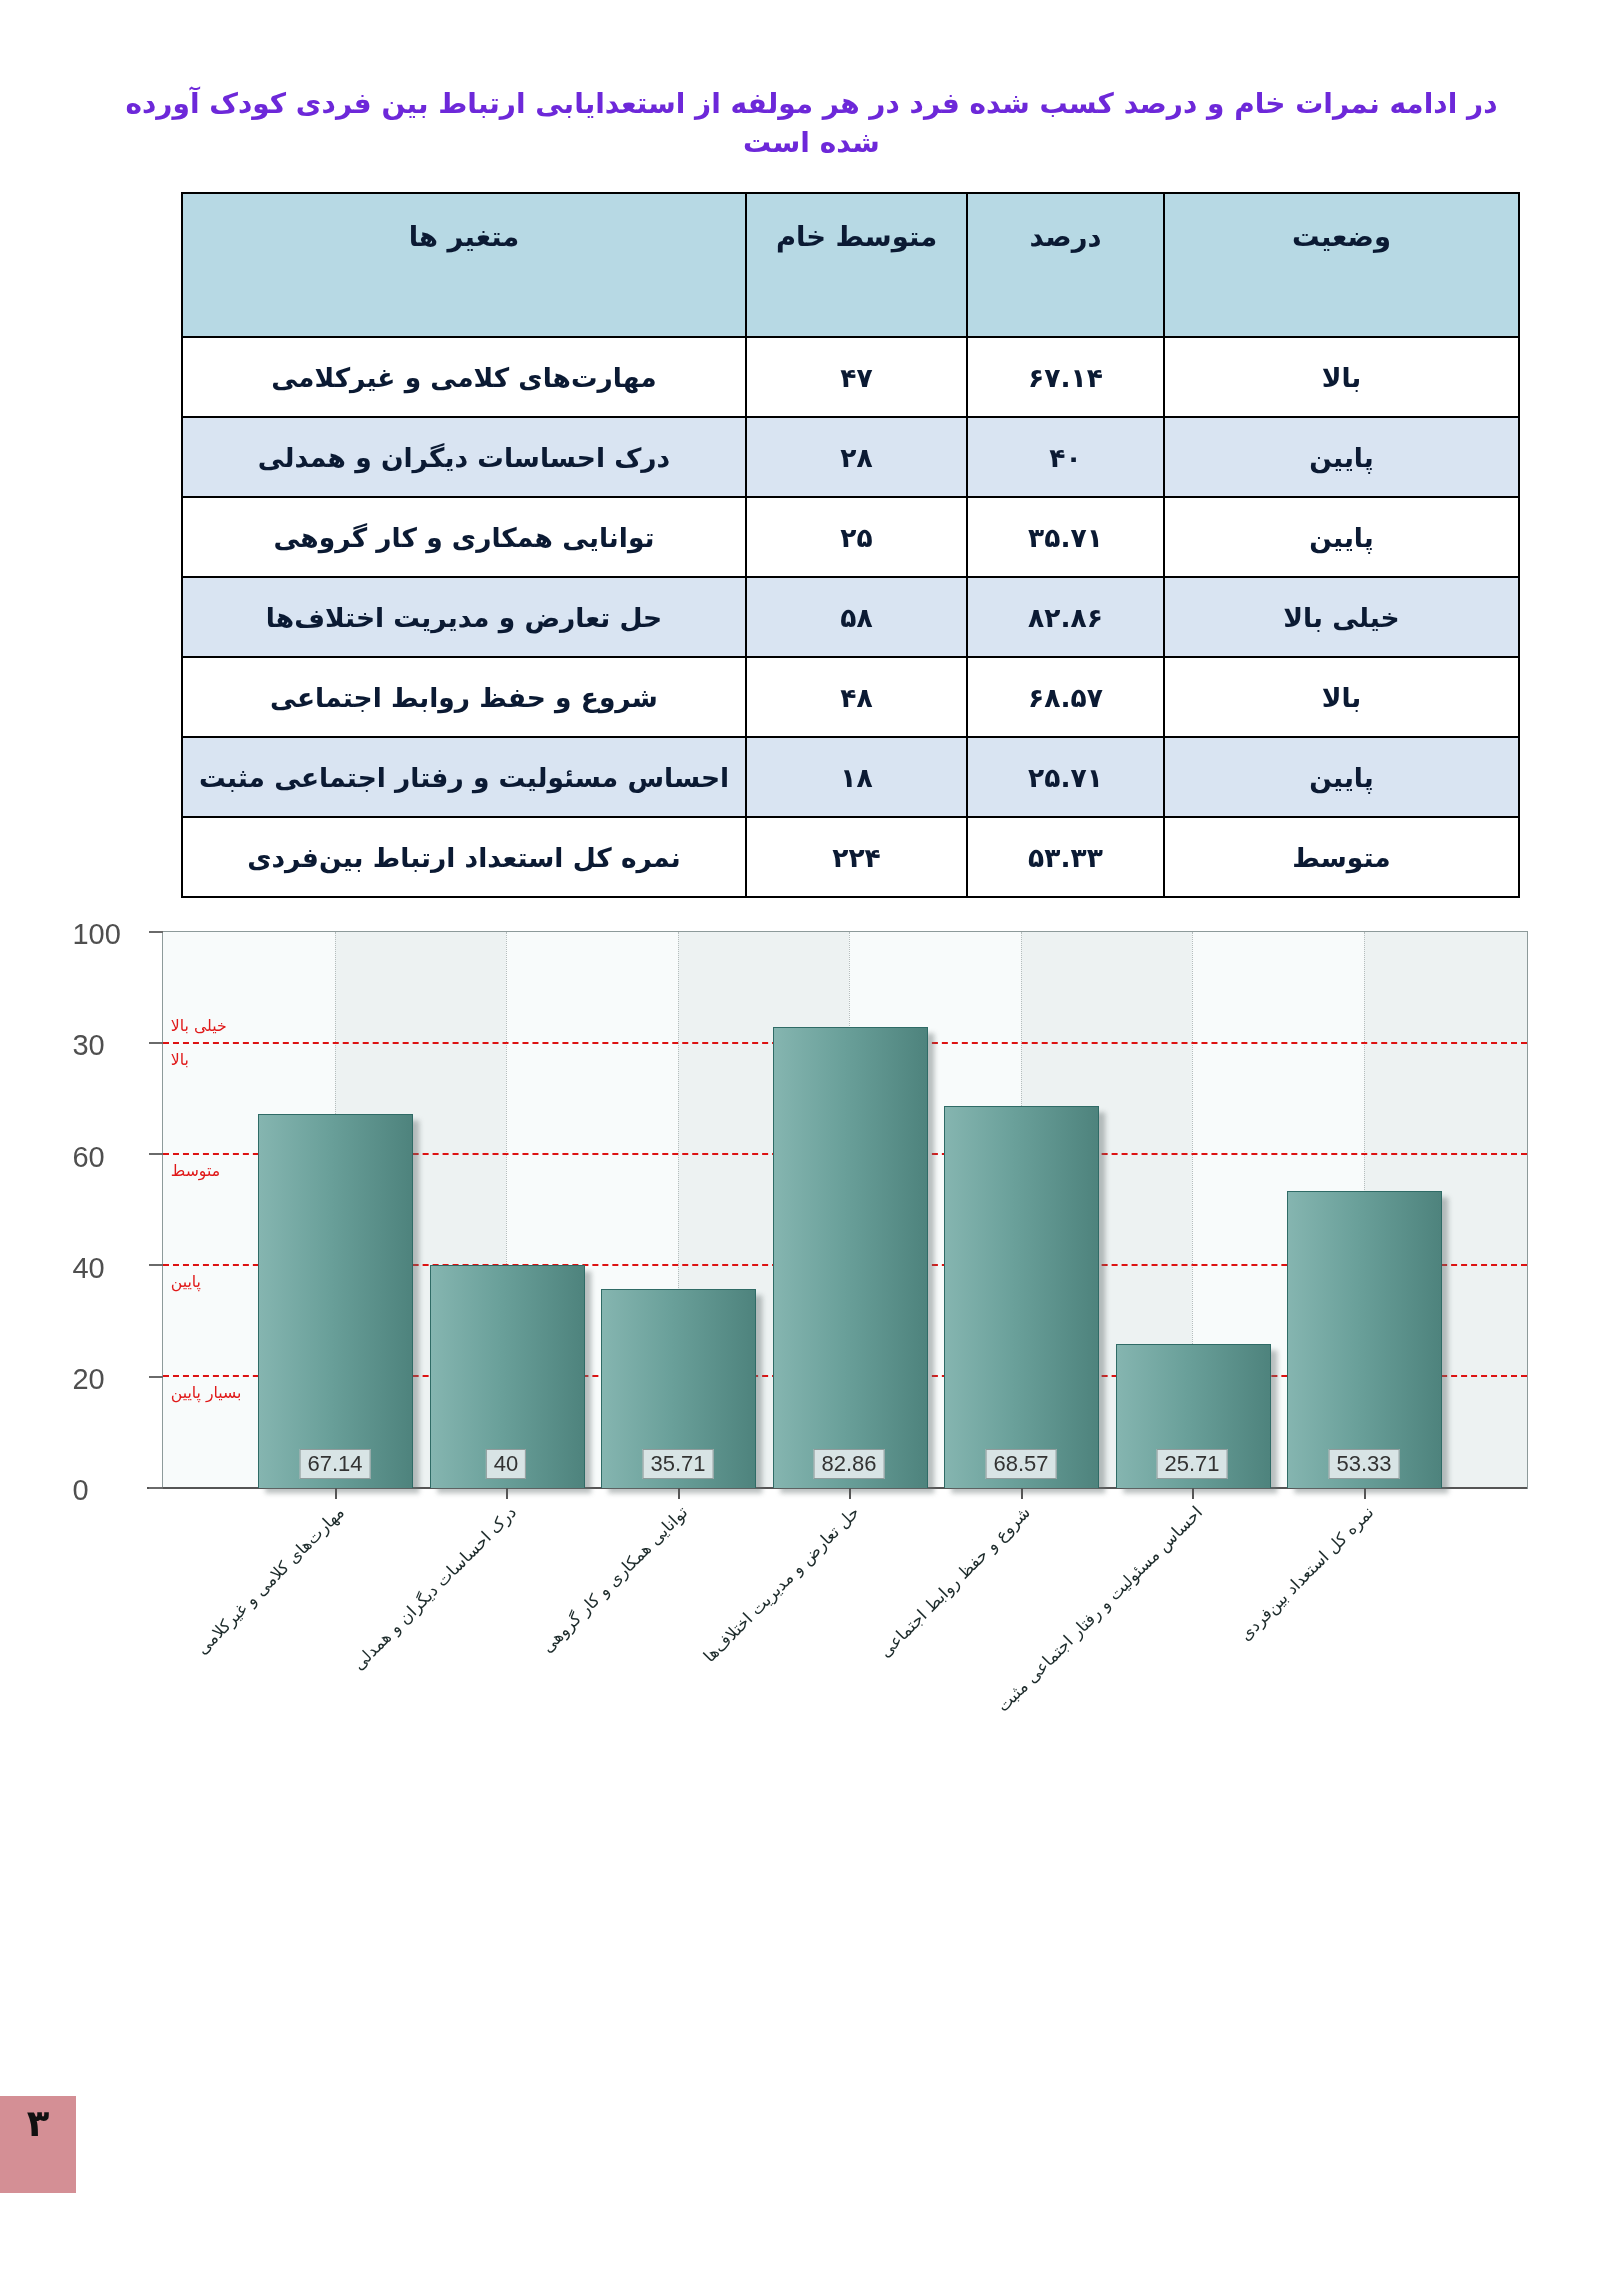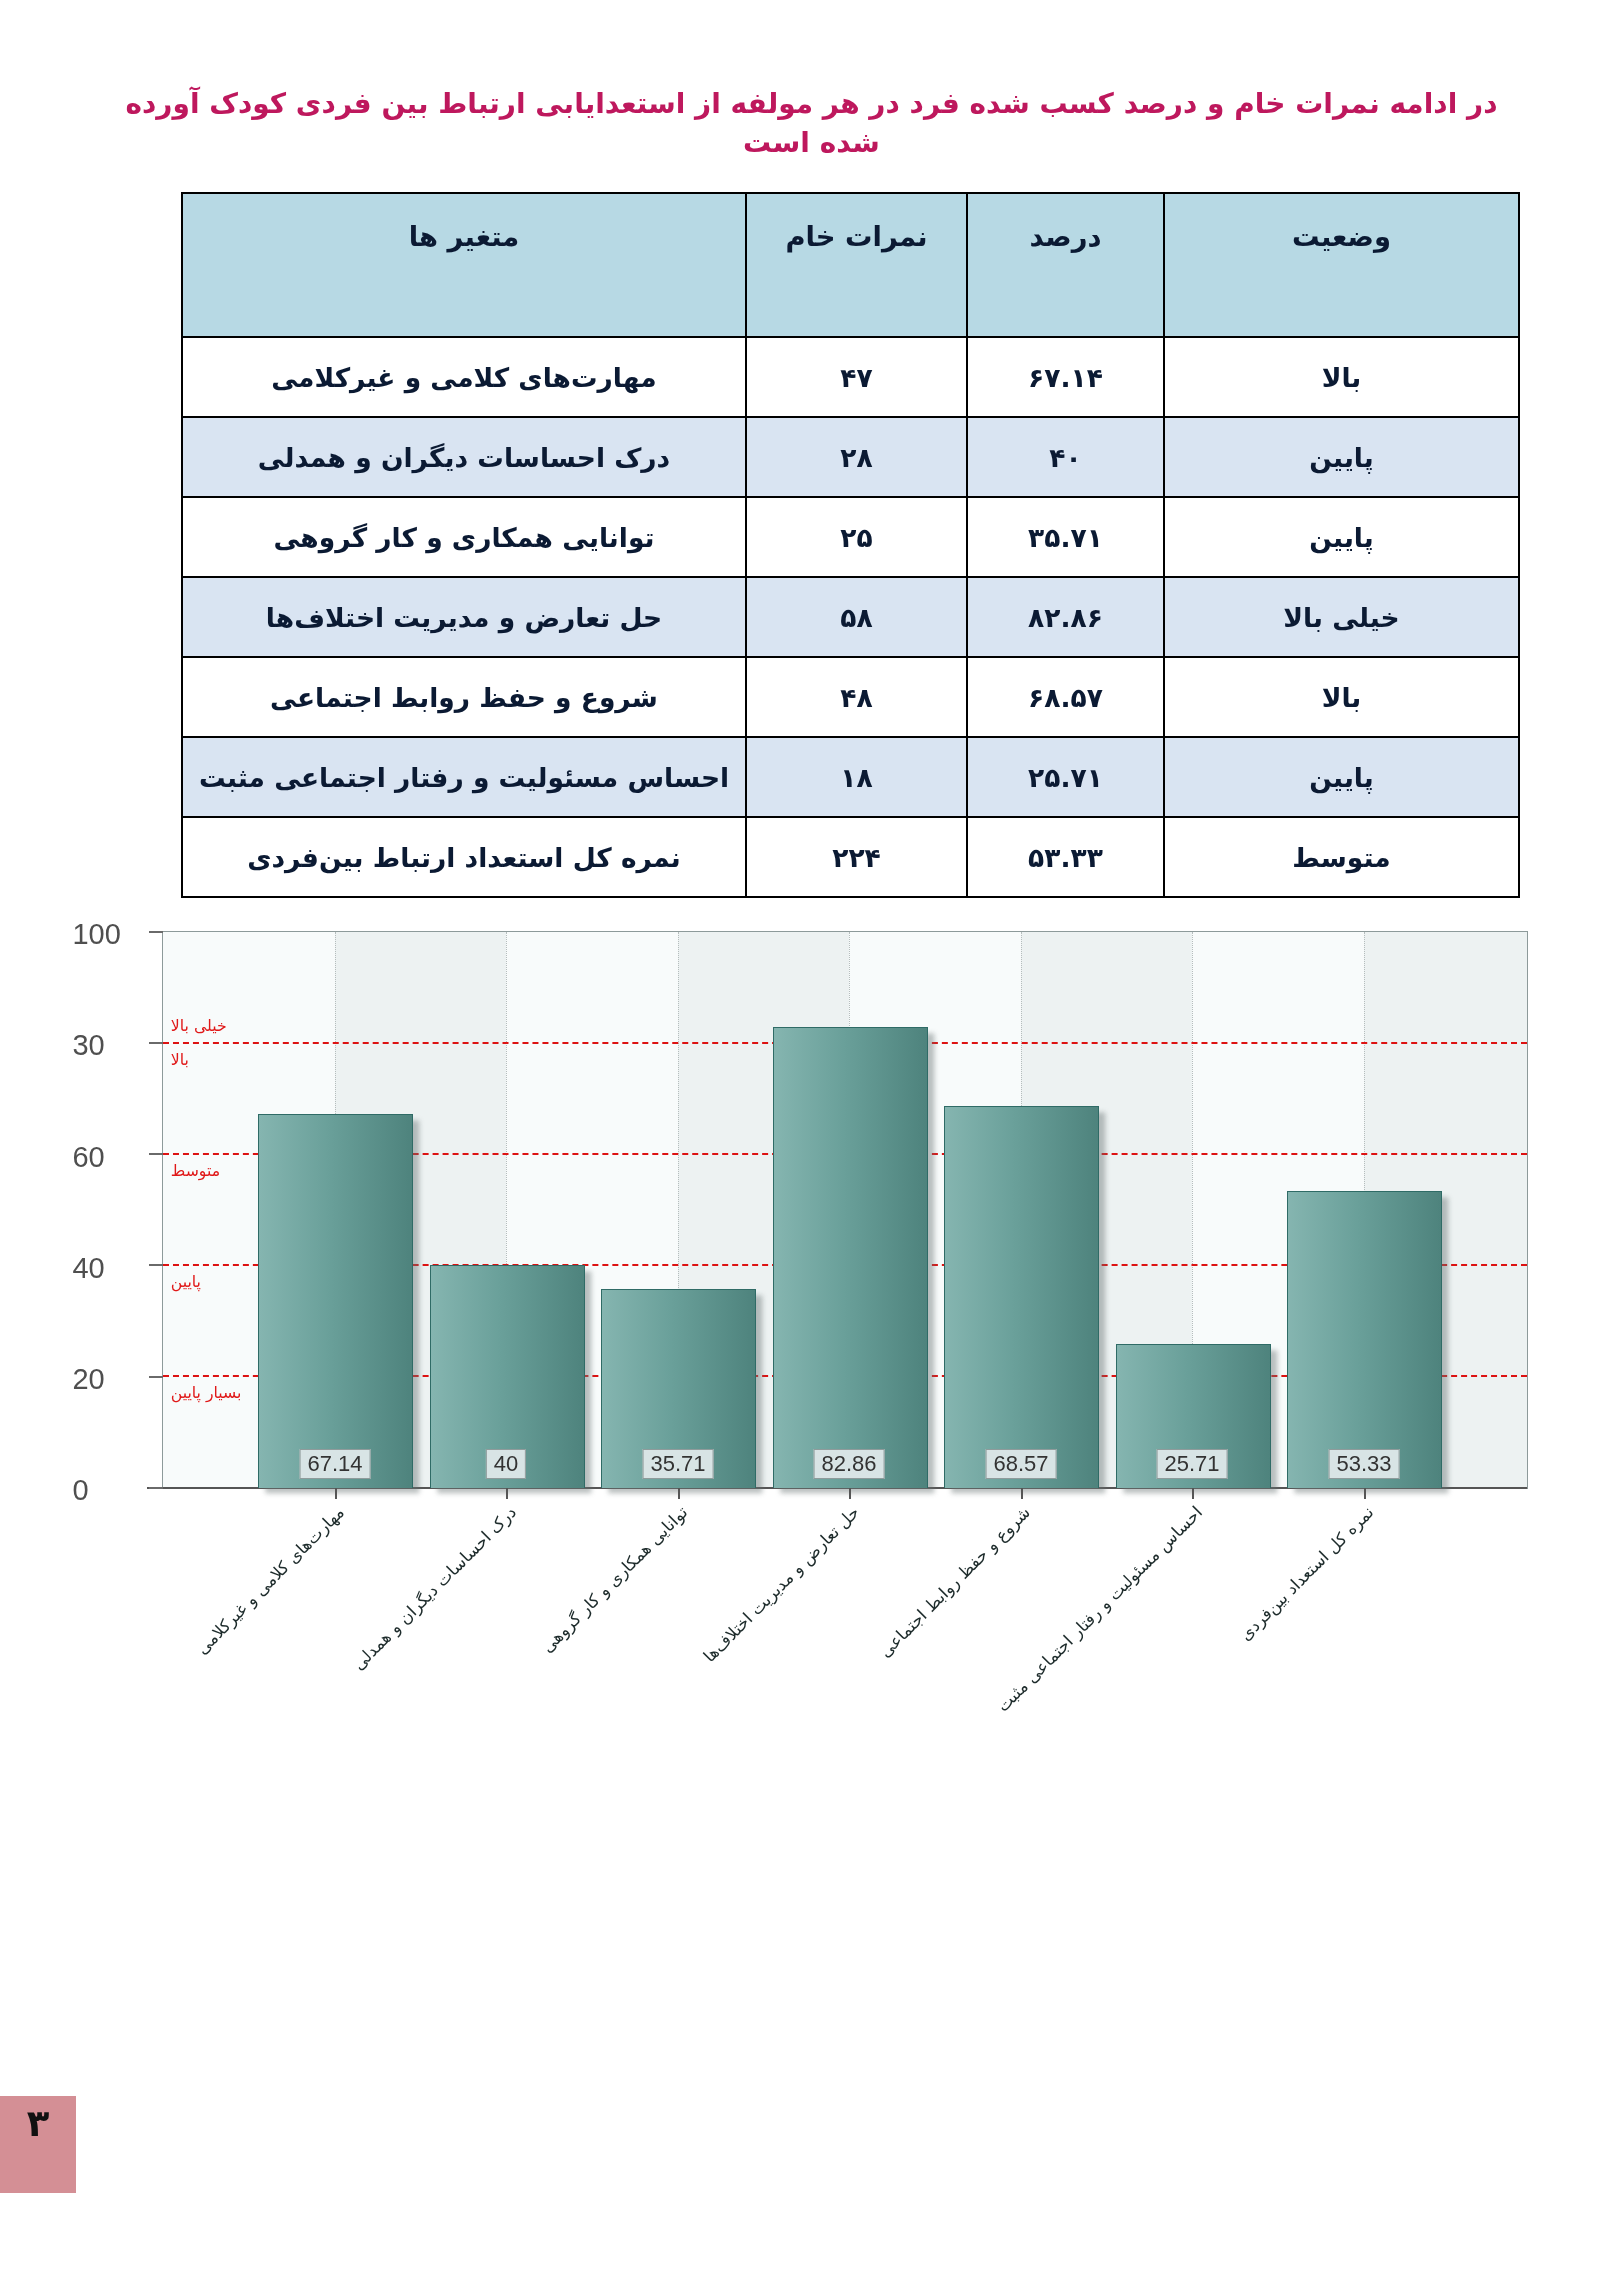--- a/index.html
+++ b/index.html
@@ -1,20 +1,20 @@
 <!DOCTYPE html>
 <html lang="fa"><head>
 <meta charset="utf-8">
 <style>
   html,body{margin:0;padding:0;background:#ffffff;}
   .page{position:relative;width:1621px;height:2292px;background:#ffffff;overflow:hidden;
         font-family:"DejaVu Sans","Liberation Sans",sans-serif;}
   
   .para{position:absolute;left:92px;width:1439px;direction:rtl;text-align:center;
-        font-size:28px;font-weight:bold;color:#be185d;line-height:1.4;}
+        font-size:28px;font-weight:bold;color:#6d28d9;line-height:1.4;}
   #intro{top:84px;}
   #closing{top:1809px;}
   
   table.score{position:absolute;left:181px;top:192px;width:1336px;border-collapse:collapse;
         direction:rtl;table-layout:fixed;}
   table.score th,table.score td{border:2px solid #000;text-align:center;vertical-align:middle;
         color:#0b1a33;font-weight:bold;}
   table.score th{height:114px;background:#b7d9e4;font-size:27.4px;vertical-align:top;padding-top:27.4px;}
   table.score td{height:76px;font-size:26.5px;background:#ffffff;}
   table.score tr.shaded td{background:#d9e4f2;}
@@ -56,21 +56,21 @@
     <colgroup>
       <col class="c-status">
         <col class="c-pct">
         <col class="c-raw">
         <col class="c-var">
     </colgroup>
     <thead>
       <tr>
         <th>وضعیت</th>
         <th>درصد</th>
-        <th>نمرات خام</th>
+        <th>متوسط خام</th>
         <th>متغیر ها</th>
       </tr>
     </thead>
     <tbody id="score-body">
         <tr>
           <td>بالا</td>
           <td>۶۷.۱۴</td>
           <td>۴۷</td>
           <td>مهارت‌های کلامی و غیرکلامی</td>
         </tr>

